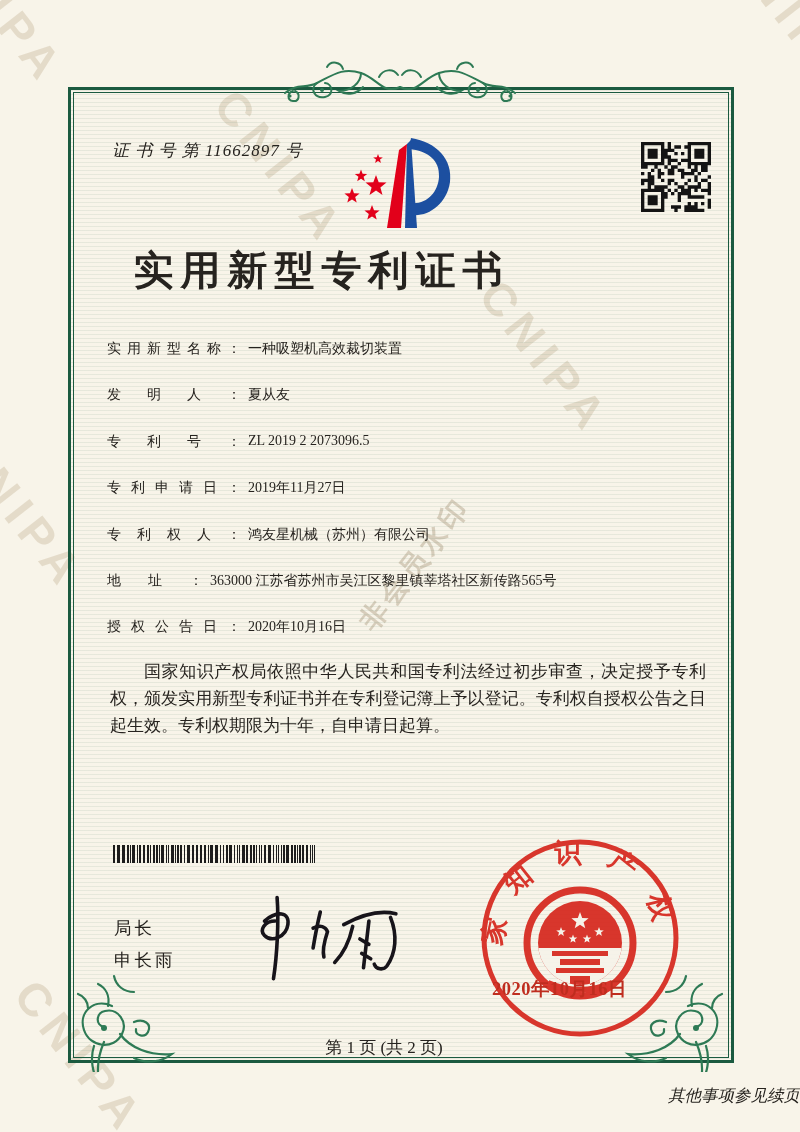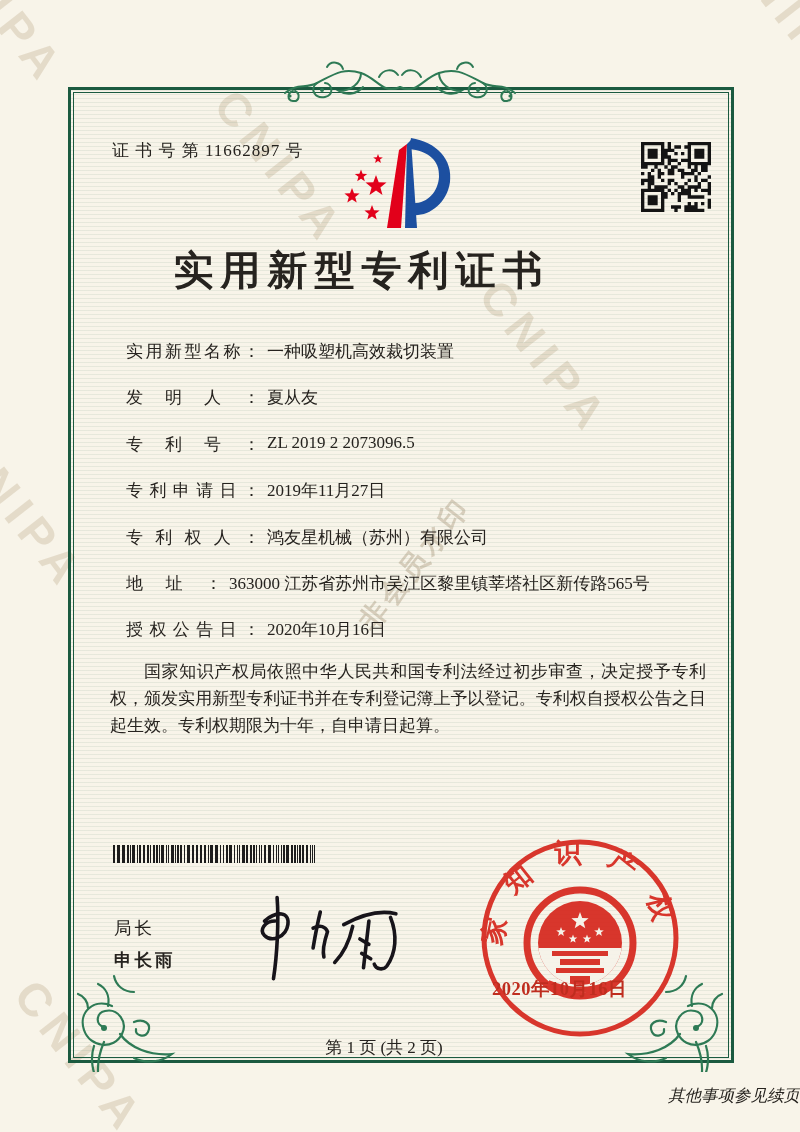--- a/index.html
+++ b/index.html
@@ -30,40 +30,40 @@
       repeating-linear-gradient(to bottom,
         rgba(110,150,125,0.13) 0px, rgba(110,150,125,0.13) 1px,
         rgba(0,0,0,0) 1px, rgba(0,0,0,0) 4px);
   }
   .frame::before{
     content:"";position:absolute;left:2px;top:2px;right:2px;bottom:2px;
     border:1px solid #1b5a40;
   }
   .orn{z-index:3;}
   
-  #cert-no{left:112px;top:139px;font-size:17px;letter-spacing:1px;z-index:3;}
+  #cert-no{left:112px;top:139px;font-size:17px;letter-spacing:1px;z-index:3;font-style:italic;}
   #title{left:0;top:243px;width:643px;text-align:center;font-size:40px;
-    font-weight:bold;letter-spacing:7px;z-index:3;padding-left:40px;}
-  
-  .frow{position:absolute;left:126px;font-size:17px;white-space:nowrap;z-index:3;}
+    font-weight:bold;letter-spacing:7px;z-index:3;}
+  
+  .frow{position:absolute;left:107px;font-size:14px;white-space:nowrap;z-index:3;}
   .flabel{display:inline-block;width:134px;text-align:justify;text-align-last:justify;
     vertical-align:top;}
   .flabel.short{width:96px;}
   .flabel.natural{width:auto;text-align-last:auto;margin-right:6px;}
   .fvalue{margin-left:7px;}
   .pair2{position:absolute;left:282px;top:0;white-space:nowrap;}
   
   #paras{left:110px;top:658px;width:596px;font-size:17px;line-height:27px;
     z-index:3;text-align:justify;}
   #paras p{margin:0;text-indent:2em;}
   
   #barcode{left:113px;top:845px;z-index:3;}
   
   #officer-title{left:114px;top:916px;font-size:17.5px;letter-spacing:3px;z-index:3;}
-  #officer-name{left:114px;top:948px;font-size:17.5px;letter-spacing:3px;z-index:3;font-weight:bold;}
+  #officer-name{left:114px;top:948px;font-size:17.5px;letter-spacing:3px;z-index:3;}
   #signature{left:235px;top:885px;z-index:3;}
   
   #seal{left:477px;top:838px;z-index:4;opacity:0.93;}
   #seal-date{left:492px;top:976px;width:170px;font-size:18.5px;font-weight:bold;
     color:#bf2d1f;letter-spacing:0.5px;z-index:5;white-space:nowrap;}
   
   #page-info{left:0;top:1036px;width:768px;text-align:center;font-size:17px;z-index:3;}
   #continuation{left:0;top:1085px;width:800px;text-align:right;font-size:16.5px;
     font-style:italic;z-index:3;}
   svg{display:block;}

